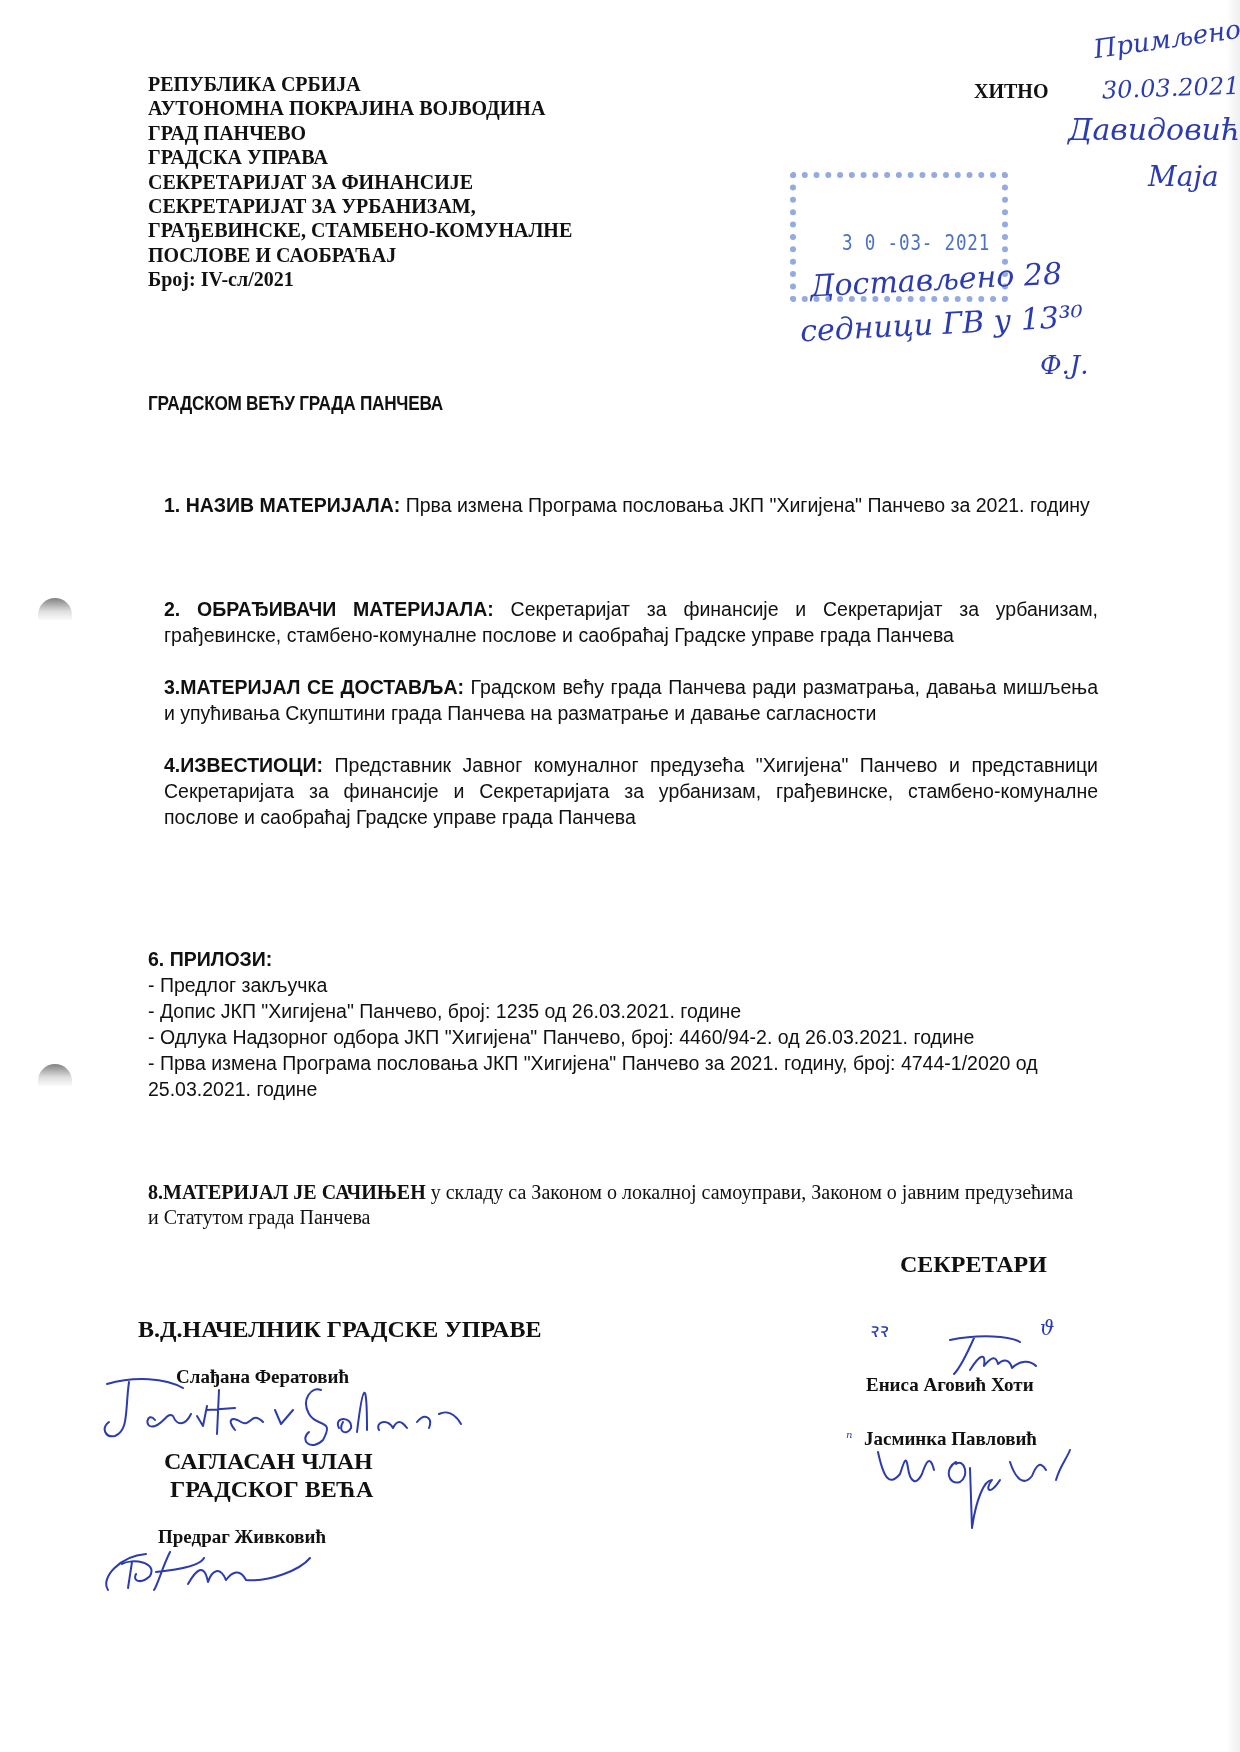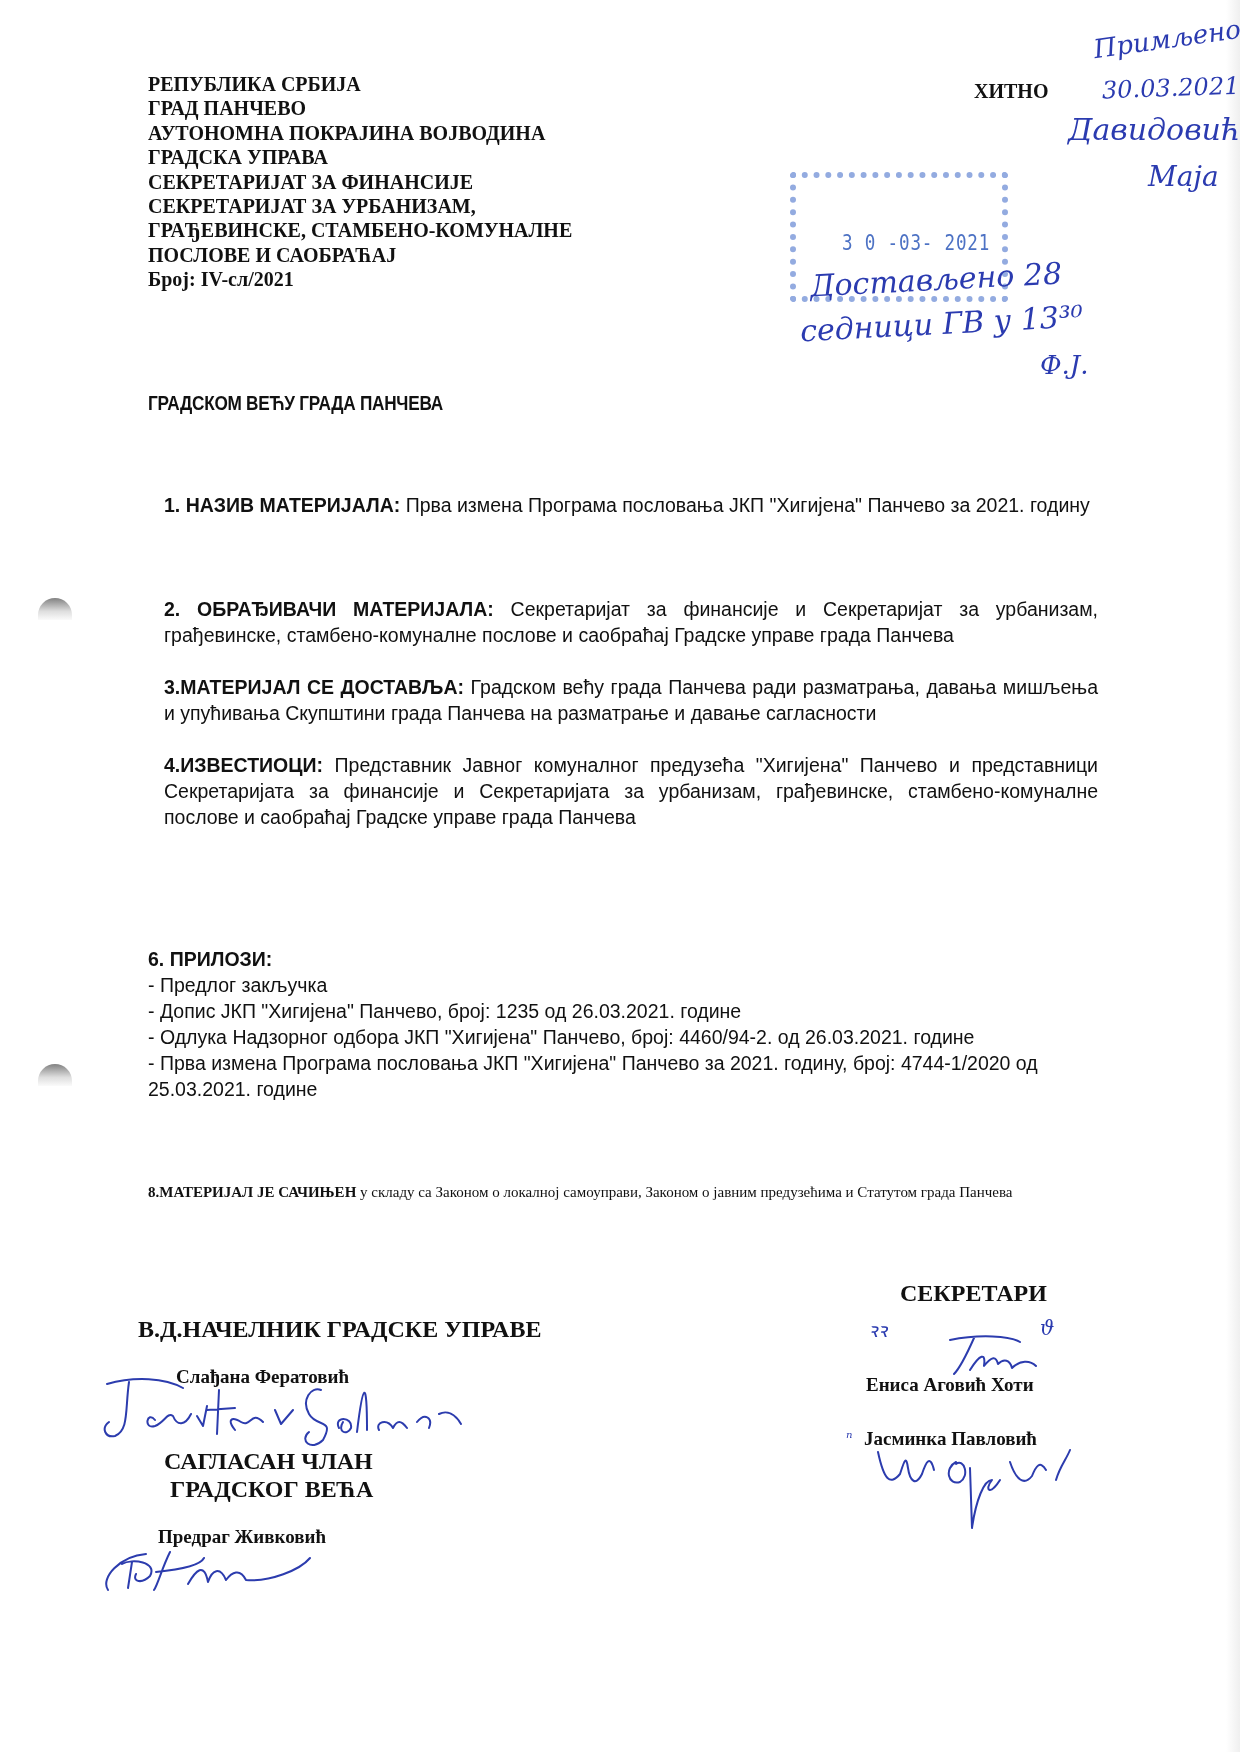--- a/index.html
+++ b/index.html
@@ -10,42 +10,42 @@
   .abs { position: absolute; }
   .hdr { left: 148px; top: 72px; font-weight: bold; font-size: 20px; line-height: 24.4px; }
   .hdr div { white-space: nowrap; }
   .urgent { left: 974px; top: 80px; font-weight: bold; font-size: 20px; }
   .addressee { left: 148px; top: 392px; font-weight: bold; font-size: 20px; font-family: "Liberation Sans", sans-serif; transform: scaleX(.86); transform-origin: left; letter-spacing: -0.3px; }
   .narrow { font-family: "Liberation Sans", sans-serif; font-size: 19.5px; line-height: 26px; transform-origin: left top; }
   .sect { position: absolute; left: 148px; width: 966px; }
   .sect p { margin: 16px; }
   .just { text-align: justify; text-align-last: left; }
   .lbl { font-weight: bold; }
-  .serif { font-family: "Liberation Serif", serif; font-size: 15px; line-height: 25px; }
+  .serif { font-family: "Liberation Serif", serif; font-size: 20px; line-height: 25px; }
   .attach-list div { white-space: nowrap; }
   .sig-title { font-weight: bold; font-size: 24px; font-family: "Liberation Serif", serif; }
   .sig-name { font-weight: bold; font-size: 19px; font-family: "Liberation Serif", serif; }
   .stamp { left: 790px; top: 172px; width: 206px; height: 118px; border: 6px dotted #6f8fd6; border-radius: 4px; opacity: .75; }
   .stamp-date { left: 842px; top: 230px; font-family: "DejaVu Sans Mono", monospace; font-size: 22px; color: #4d72c4; letter-spacing: 1px; transform: scaleX(.8); transform-origin: left; }
   .hand { font-family: "DejaVu Serif", serif; font-style: italic; color: #2b3bb0; }
   svg.sig { position: absolute; overflow: visible; }
   svg.sig path { fill: none; stroke: #2c3cae; stroke-width: 2; stroke-linecap: round; stroke-linejoin: round; }
 </style>
 </head>
 <body>
 
 <div class="page">
   <div class="edge"></div>
   <div class="hole" style="top:598px"></div>
   <div class="hole" style="top:1064px"></div>
 
   <div class="abs hdr">
     <div>РЕПУБЛИКА СРБИЈА</div>
+    <div>АУТОНОМНА ПОКРАЈИНА ВОЈВОДИНА</div>
     <div>ГРАД ПАНЧЕВО</div>
-    <div>АУТОНОМНА ПОКРАЈИНА ВОЈВОДИНА</div>
     <div>ГРАДСКА УПРАВА</div>
     <div>СЕКРЕТАРИЈАТ ЗА ФИНАНСИЈЕ</div>
     <div>СЕКРЕТАРИЈАТ ЗА УРБАНИЗАМ,</div>
     <div>ГРАЂЕВИНСКЕ, СТАМБЕНО-КОМУНАЛНЕ</div>
     <div>ПОСЛОВЕ И САОБРАЋАЈ</div>
     <div>Број: IV-сл/2021</div>
   </div>
 
   <div class="abs urgent">ХИТНО</div>
 
@@ -98,21 +98,21 @@
     <path d="M12 14 C40 6 70 8 88 18 M34 12 C30 40 34 60 20 66 C10 68 6 58 14 52 M60 50 C52 40 48 60 60 56 C70 52 72 42 78 46 C82 56 90 56 96 44 M102 46 L108 56 L112 36 M124 20 L122 64 M112 40 L140 38 M140 60 C132 50 136 46 146 52 C156 58 156 40 168 52 M180 40 L186 54 L198 40 M226 20 C216 16 206 30 214 44 C222 58 240 48 228 70 C216 82 204 70 214 62 M244 58 C238 46 258 46 256 58 C252 66 242 62 248 52 M262 62 C268 12 272 8 272 60 M284 60 C280 52 292 48 298 58 C302 50 306 50 312 58 M322 52 C330 42 338 48 334 58 M344 44 C352 40 360 44 366 54"></path>
   </svg>
   <div class="abs sig-title" style="left:164px; top:1448px;">САГЛАСАН ЧЛАН</div>
   <div class="abs sig-title" style="left:170px; top:1476px;">ГРАДСКОГ ВЕЋА</div>
   <div class="abs sig-name" style="left:158px; top:1526px;">Предраг Живковић</div>
   <svg class="sig" style="left:100px; top:1548px;" width="330" height="50">
     <path d="M46 6 C20 8 0 30 8 42 M22 16 C32 10 58 14 50 28 C42 36 32 34 36 26 M28 40 L32 14 M70 4 C62 20 58 36 54 42 M56 24 C76 22 100 18 104 10 M88 36 C96 22 104 14 108 34 C112 22 120 18 126 32 C132 24 140 20 146 32 M146 32 C170 34 200 22 210 10"></path>
   </svg>
 
   <div class="abs hand" style="left:868px; top:1316px; font-size:20px;">ꝛꝛ</div>
-  <div class="abs sig-title" style="left:900px; top:1280px;">СЕКРЕТАРИ</div>
+  <div class="abs sig-title" style="left:900px; top:1251px;">СЕКРЕТАРИ</div>
   <div class="abs hand" style="left:1040px; top:1316px; font-size:20px;">ϑ</div>
   <svg class="sig" style="left:940px; top:1330px;" width="130" height="50">
     <path d="M10 10 C40 4 70 6 80 12 M34 8 C26 26 18 40 14 44 M30 40 C40 24 46 22 44 36 C52 26 56 26 58 34 C64 28 70 30 72 38 C80 30 90 30 96 36"></path>
   </svg>
   <div class="abs sig-name" style="left:866px; top:1374px;">Ениса Аговић Хоти</div>
   <div class="abs hand" style="left:846px; top:1428px; font-size:16px;">ⁿ</div>
   <div class="abs sig-name" style="left:864px; top:1428px;">Јасминка Павловић</div>
   <svg class="sig" style="left:860px; top:1440px;" width="230" height="90">
     <path d="M18 12 C24 40 30 46 40 34 C44 22 46 14 48 28 C50 42 56 46 62 34 C66 22 70 14 74 30 M96 22 C84 28 88 46 100 42 C110 36 104 18 96 24 M110 28 L112 88 C116 60 124 40 132 40 C124 50 130 56 140 40 M150 22 C156 40 164 46 172 36 C176 26 180 20 186 30 M196 40 C200 26 206 20 210 10"></path>
   </svg>

